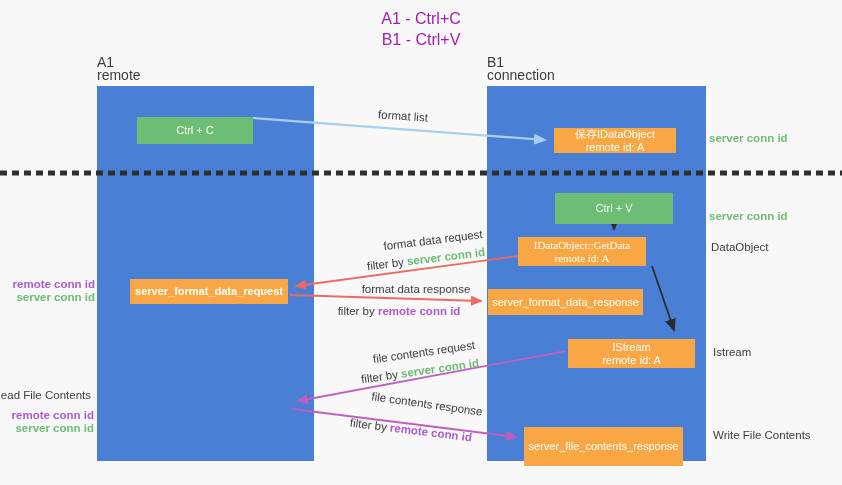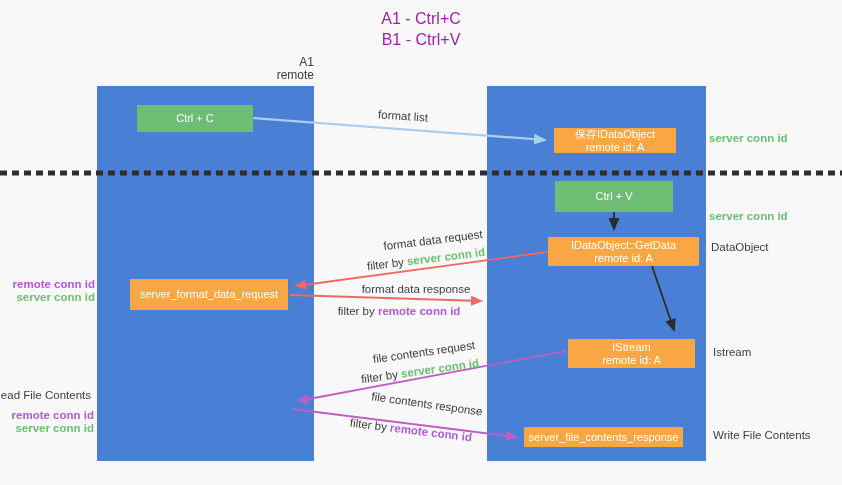--- a/index.html
+++ b/index.html
@@ -1,30 +1,30 @@
 <!DOCTYPE html>
 <html><head>
 <meta charset="utf-8">
 <style>
   html,body{margin:0;padding:0;}
   body{font-family:"Liberation Sans", sans-serif; background:#eee;}
   .canvas{position:relative; width:842px; height:485px; background:#f8f8f8; overflow:hidden;}
 
   .title{position:absolute; left:0; top:8px; width:842px; text-align:center;
          font-size:16px; line-height:21px; color:#a21caf;}
-  .lane-header{position:absolute; text-align:right; font-size:12px; line-height:13px; color:#3c3c3c;}
+  .lane-header{position:absolute; text-align:left; font-size:14px; line-height:13px; color:#3c3c3c;}
   .lane{position:absolute; background:#4a7fd6; top:86px; height:375px;}
   .lane-left{left:97px; width:217px;}
   .lane-right{left:487px; width:219px;}
 
   svg.overlay{position:absolute; left:0; top:0; z-index:3; pointer-events:none;}
 
   .box{position:absolute; z-index:4; display:flex; flex-direction:column; align-items:center;
        justify-content:center; color:#ffffff; font-size:11px; line-height:13px; text-align:center; white-space:nowrap;}
-  .box.green{background:#6ebd74;}
+  .box.green{background:#6ebd74;margin-top:12px;}
   .box.orange{background:#f9a744;}
 
   .lbl{position:absolute; z-index:5; font-size:11.5px; color:#3d3d3d; white-space:nowrap;
        transform-origin:center;}
   .b{font-weight:bold;}
   .green-t{color:#6ebd74;}
   .purple-t{color:#b05ad0;}
   .ann{position:absolute; z-index:5; font-size:11.5px; line-height:13px; white-space:nowrap; font-weight:bold;}
   .ann.plain{font-weight:normal; color:#3d3d3d;}
   .ra{text-align:right;}
@@ -35,20 +35,24 @@
 <div class="canvas">
 
   <div class="title">
     <div>A1 - Ctrl+C</div>
     <div>B1 - Ctrl+V</div>
   </div>
 
   <div class="lane-header" style="left:97px; top:56px; width:217px;">
     <div>A1</div>
     <div>remote</div>
+  </div>
+  <div class="lane-header" style="left:487px; top:56px; width:219px;">
+    <div>B1</div>
+    <div>connection</div>
   </div>
 
   <div class="lane lane-left"></div>
   <div class="lane lane-right"></div>
 
   <svg class="overlay" width="842" height="485" viewBox="0 0 842 485">
     <defs>
       <marker id="mblue" markerUnits="userSpaceOnUse" markerWidth="13" markerHeight="11" refX="11" refY="5.5" orient="auto">
         <path d="M0,0 L13,5.5 L0,11 Z" fill="#a8cfef"></path>
       </marker>
@@ -80,37 +84,40 @@
 
   <div class="box orange" style="left:554px; top:128px; width:122px; height:25px;">
     <span>保存IDataObject</span>
     <span>remote id: A</span>
   </div>
 
   <div class="box green" style="left:555px; top:181px; width:118px; height:31px;text-align:right;">
     <span>Ctrl + V</span>
   </div>
 
-  <div class="box orange" style="left:548px; top:237px; width:151px; height:29px;">
+  <div class="box orange" style="left:518px; top:237px; width:128px; height:29px;font-family:Liberation Serif, serif;">
     <span>IDataObject::GetData</span>
     <span>remote id: A</span>
   </div>
 
-  <div class="box orange" style="left:130px; top:279px; width:158px; height:31px;">
+  <div class="box orange" style="left:130px; top:279px; width:158px; height:25px;font-weight:bold;">
     <span>server_format_data_request</span>
   </div>
 
+  <div class="box orange" style="left:488px; top:289px; width:155px; height:26px;">
+    <span>server_format_data_response</span>
+  </div>
 
   <div class="box orange" style="left:568px; top:339px; width:127px; height:29px;">
     <span>IStream</span>
     <span>remote id: A</span>
   </div>
 
 
-  <div class="box orange" style="left:524px; top:427px; width:159px; height:20px;">
+  <div class="box orange" style="left:524px; top:427px; width:159px; height:39px;">
     <span>server_file_contents_response</span>
   </div>
 
   <div class="lbl" style="left:403px; top:116px; transform:translate(-50%,-50%) rotate(4deg);">format list</div>
 
   <div class="lbl" style="left:433px; top:240px; transform:translate(-50%,-50%) rotate(-7deg);">format data request</div>
   <div class="lbl" style="left:426px; top:259px; transform:translate(-50%,-50%) rotate(-7deg);">
     <span>filter by</span>
     <span class="b green-t">server conn id</span>
   </div>

